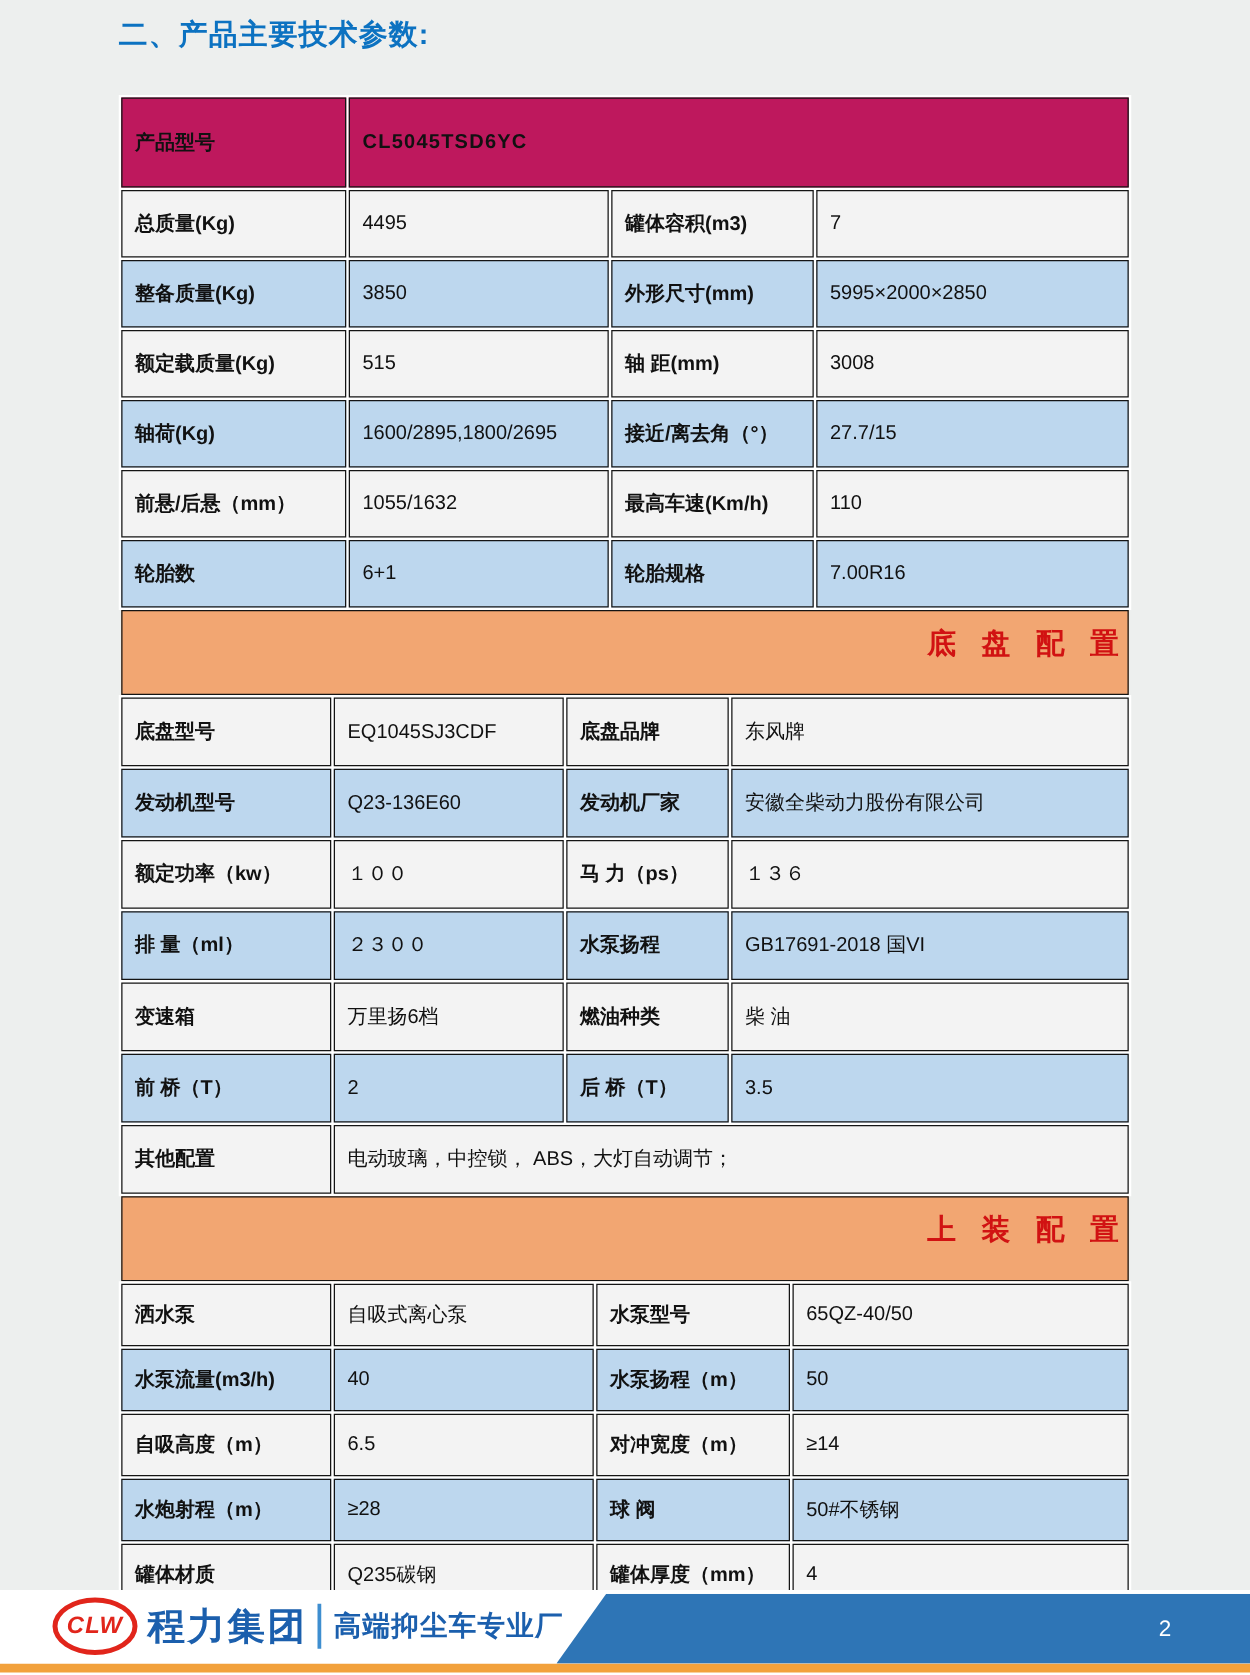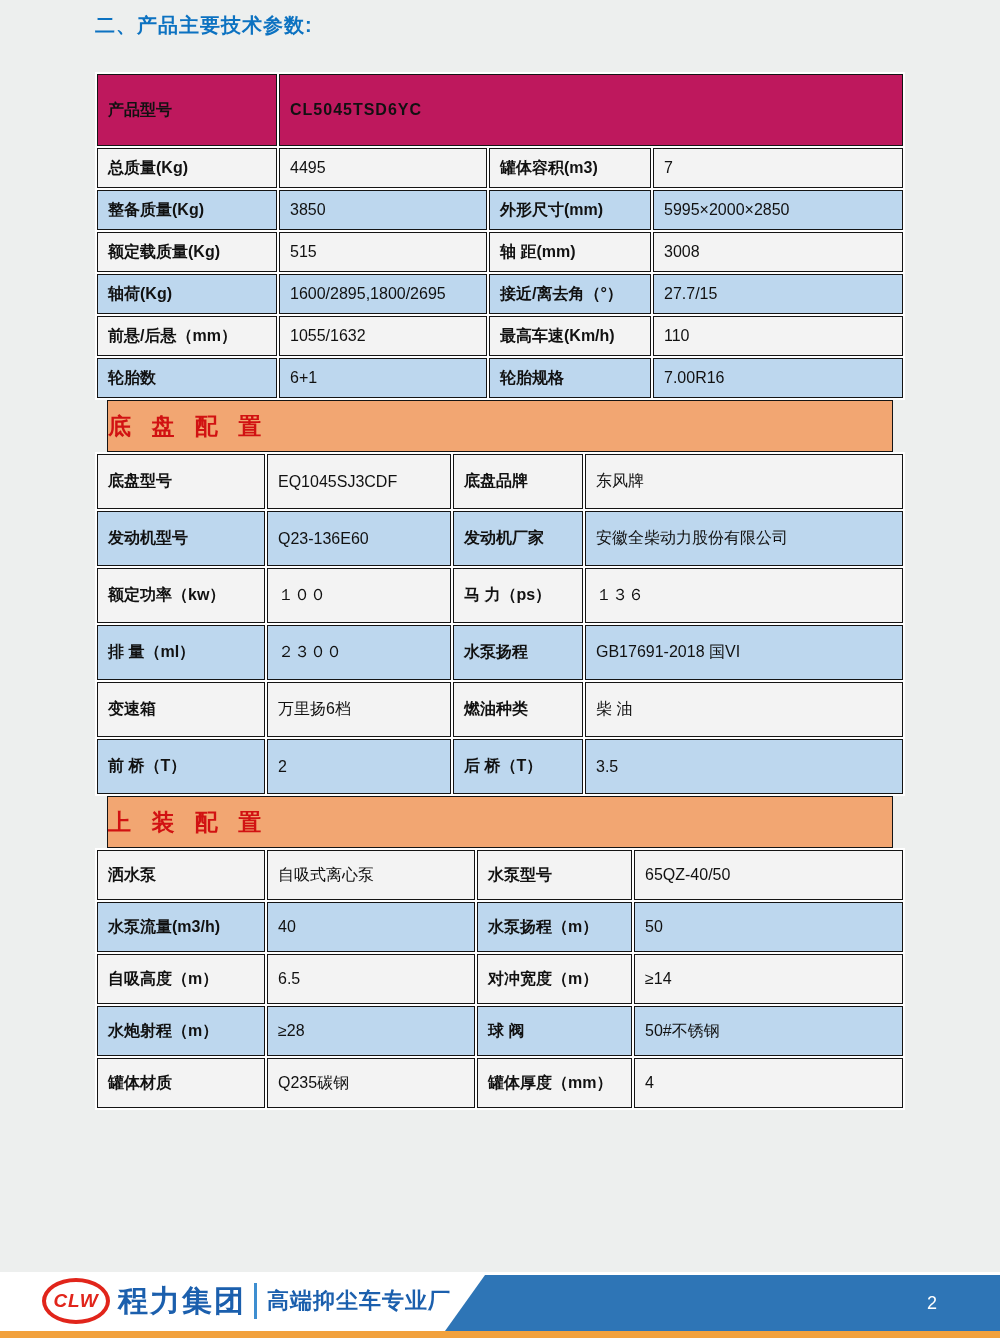--- a/index.html
+++ b/index.html
@@ -5,46 +5,46 @@
   html,body { margin:0; padding:0; }
   body {
     width:1000px; height:1340px;
     background:#EDEFEE;
     font-family:"Liberation Sans","DejaVu Sans",sans-serif;
     position:relative; overflow:hidden;
   }
   .content { position:absolute; left:95px; top:12px; width:810px; }
   .page-title {
     margin:0 0 33px 0;
-    font-size:20px; font-weight:bold; color:#0C72C1; letter-spacing:1px;
+    font-size:23px; font-weight:bold; color:#0C72C1; letter-spacing:1px;
   }
   table.spec-table {
     width:810px; table-layout:fixed;
     border-collapse:separate; border-spacing:2px;
     background:#FFFFFF;
   }
   table.spec-table td {
     border:1px solid #141414; box-sizing:border-box;
     font-size:16px; color:#111; padding:3px 10px; vertical-align:middle;
     overflow:hidden;
   }
   td.lbl { font-weight:bold; padding-left:12px; }
   td.val { padding-left:14px; font-weight:normal; }
   tr.gray td { background:#F3F3F3; }
   tr.blue td { background:#BDD7EE; }
-  .top td { height:40px; }
+  .top td { height:54px; }
   .top tr.header-row td { height:72px; background:#be185d; }
   td.hdr-label { font-weight:bold; font-size:17px; color:#000; }
   td.hdr-value { color:#C9090D; font-weight:bold; font-size:27px; padding-left:28px; letter-spacing:1px; }
   .chassis td { height:55px; }
   .upper td { height:50px; }
   .section-bar {
-    margin:0 12px; height:52px; line-height:50px;
+    margin:0 2px; height:68px; line-height:50px;
     background:#F2A672; border:1px solid #141414; box-sizing:border-box;
-    text-align:left; color:#D11212; font-weight:bold; font-size:23px; letter-spacing:7px;
+    text-align:right; color:#D11212; font-weight:bold; font-size:23px; letter-spacing:7px;
   }
   .footer { position:absolute; left:0; bottom:0; width:1000px; height:68px; background:#FFFFFF;padding-left:29px; }
   .footer-inner { display:flex; align-items:center; height:58px; padding-left:13px; }
   .logo-badge {
     width:60px; height:38px; border:4px solid #E1251B; border-radius:50%;
     display:flex; align-items:center; justify-content:center;
     color:#E1251B; font-weight:bold; font-style:italic; font-size:19px; letter-spacing:1px;
     flex:0 0 auto;
   }
   .brand { font-size:30px; font-weight:bold; color:#1B5FAD; margin-left:8px; letter-spacing:2px; }
@@ -157,20 +157,24 @@
       <td class="val">万里扬6档</td>
       <td class="lbl">燃油种类</td>
       <td class="val">柴 油</td>
     </tr>
     <tr class="blue">
       <td class="lbl">前 桥（T）</td>
       <td class="val">2</td>
       <td class="lbl">后 桥（T）</td>
       <td class="val">3.5</td>
     </tr>
+    <tr class="gray">
+      <td class="lbl">其他配置</td>
+      <td class="val" colspan="3">电动玻璃，中控锁， ABS，大灯自动调节；</td>
+    </tr>
   </tbody>
     </table>
 
   <div class="section-bar">上 装 配 置</div>
 
   <table class="spec-table upper">
     <colgroup>
         <col style="width:168px">
         <col style="width:208px">
         <col style="width:155px">

